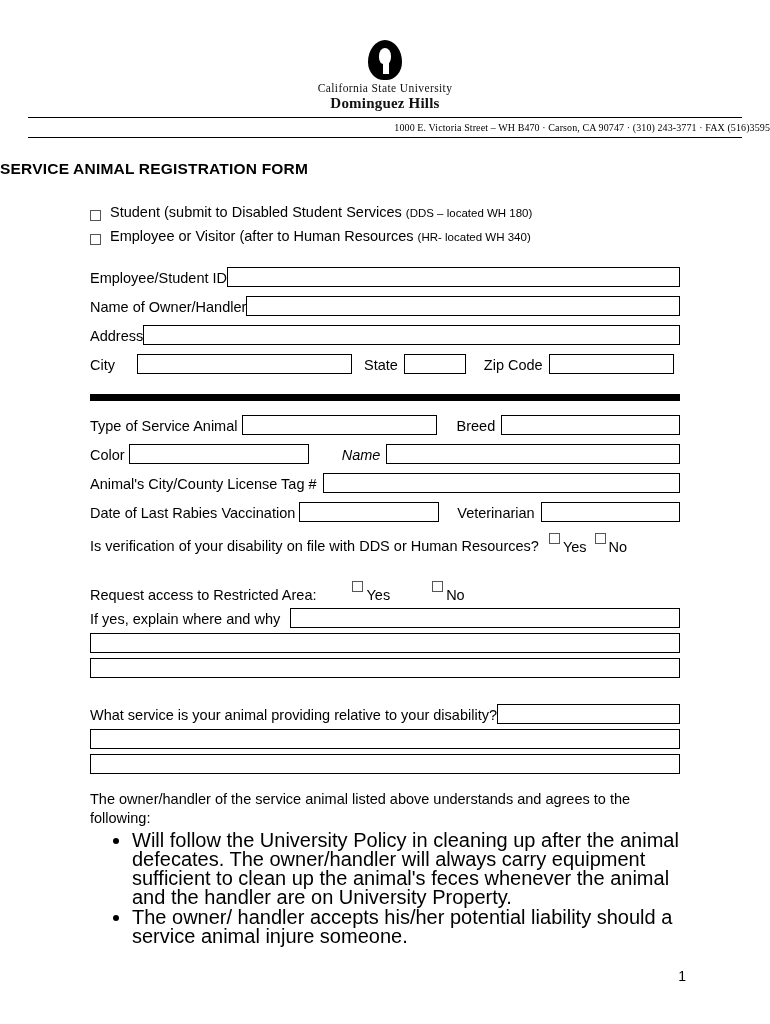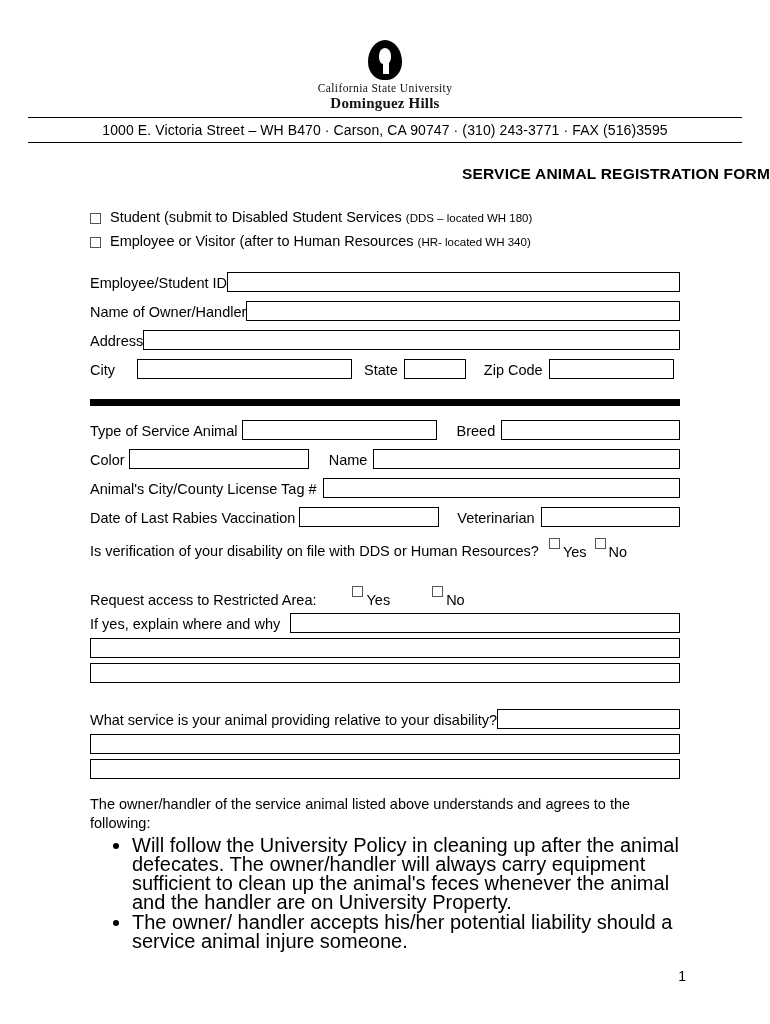--- a/index.html
+++ b/index.html
@@ -73,33 +73,33 @@
     font-weight: bold;
     letter-spacing: 0.2px;
     line-height: 16px;
     color: #111;
   }
   .addr-rule {
     border-top: 1.6px solid #000;
     margin: 6px 28px 0 28px;
   }
   .addr-line {
-    text-align: center;
-    font-family: Liberation Sans, sans-serif;
-    font-size: 14px;
+    text-align: right;
+    font-family: Liberation Serif, serif;
+    font-size: 10px;
     padding-top: 4px;
     letter-spacing: 0.1px;
   }
   .addr-rule-bottom {
     border-top: 1.6px solid #000;
     margin: 4px 28px 0 28px;
   }
 
   .form-title {
-    text-align: right;
+    text-align: left;
     font-size: 15.5px;
     font-weight: bold;
     margin-top: 22px;
     letter-spacing: 0.2px;
   }
 
   
   .content {
     padding: 0 90px 0 90px;
   }
@@ -127,21 +127,21 @@
     width: 11px;
     height: 11px;
     border: 1px solid #555;
     background: #fff;
     display: inline-block;
     box-sizing: border-box;
   }
 
   .sel-row {
     display: flex;
-    align-items: center;
+    align-items: flex-end;
     margin-top: 14px;
   }
   .sel-row .cb { margin-top: 2px; margin-right: 9px; }
   .sel-text { font-size: 14.5px; line-height: 16px; }
   .sel-text .paren { font-size: 11.5px; }
 
   .thickbar {
     height: 7px;
     background: #000;
     margin: 20px 0 14px 0;
@@ -246,21 +246,21 @@
     <div class="row" style="margin-top:14px;">
       <span class="lbl">Type of Service Animal</span>
       <span class="fld" style="flex:0 0 195px; margin-left:4px;"></span>
       <span class="lbl" style="margin-left:20px;">Breed</span>
       <span class="fld" style="margin-left:6px;"></span>
     </div>
 
     <div class="row">
       <span class="lbl">Color</span>
       <span class="fld" style="flex:0 0 180px; margin-left:4px;"></span>
-      <span class="lbl" style="margin-left:20px;">Name</span>
+      <span class="lbl" style="margin-left:33px;font-style:italic;">Name</span>
       <span class="fld" style="margin-left:6px;"></span>
     </div>
 
     <div class="row">
       <span class="lbl">Animal's City/County License Tag #</span>
       <span class="fld" style="margin-left:6px;"></span>
     </div>
 
     <div class="row">
       <span class="lbl">Date of Last Rabies Vaccination</span>

